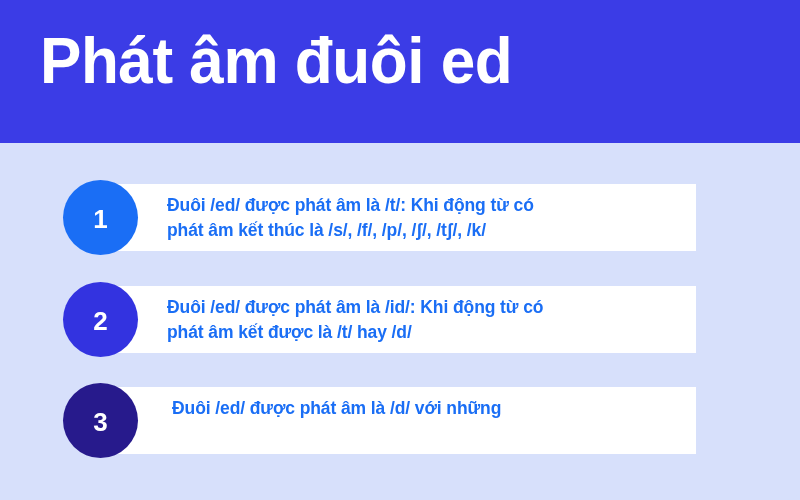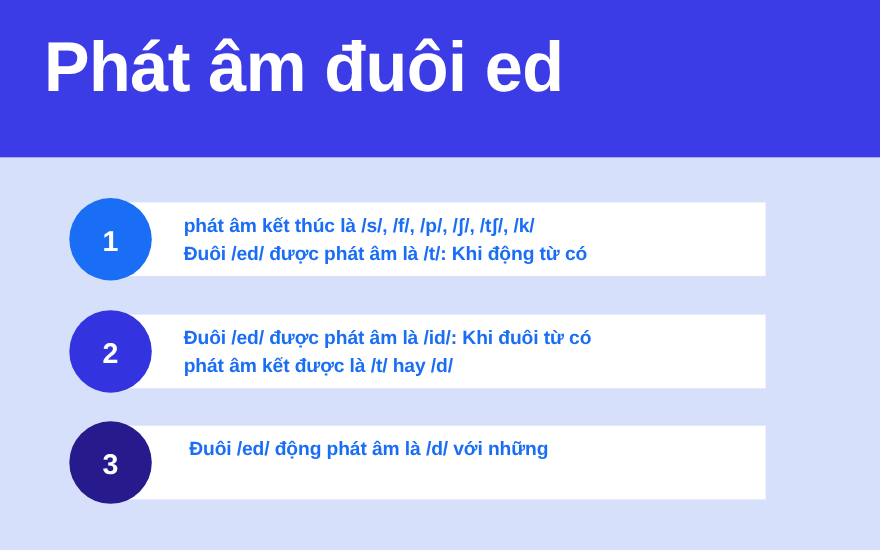--- a/index.html
+++ b/index.html
@@ -121,45 +121,45 @@
 
   <div class="header">
     <h1 class="header-title">Phát âm đuôi ed</h1>
   </div>
 
   <div class="rows">
 
     <div class="row row-1">
       <div class="card">
         <div class="card-text">
+          <span class="line line-1">Đuôi /ed/ được phát âm là /t/: Khi động từ có</span>
           <span class="line line-2">phát âm kết thúc là /s/, /f/, /p/, /ʃ/, /tʃ/, /k/</span>
-          <span class="line line-1">Đuôi /ed/ được phát âm là /t/: Khi động từ có</span>
         </div>
       </div>
       <div class="badge badge-1">
         <span class="badge-number">1</span>
       </div>
     </div>
 
     <div class="row row-2">
       <div class="card">
         <div class="card-text">
-          <span class="line line-1">Đuôi /ed/ được phát âm là /id/: Khi đuôi từ có</span>
+          <span class="line line-1">Đuôi /ed/ được phát âm là /id/: Khi động từ có</span>
           <span class="line line-2">phát âm kết được là /t/ hay /d/</span>
         </div>
       </div>
       <div class="badge badge-2">
         <span class="badge-number">2</span>
       </div>
     </div>
 
     <div class="row row-3">
       <div class="card">
         <div class="card-text">
-          <span class="line line-1">Đuôi /ed/ động phát âm là /d/ với những</span>
+          <span class="line line-1">Đuôi /ed/ được phát âm là /d/ với những</span>
         </div>
       </div>
       <div class="badge badge-3">
         <span class="badge-number">3</span>
       </div>
     </div>
 
   </div>
 </div>
 

